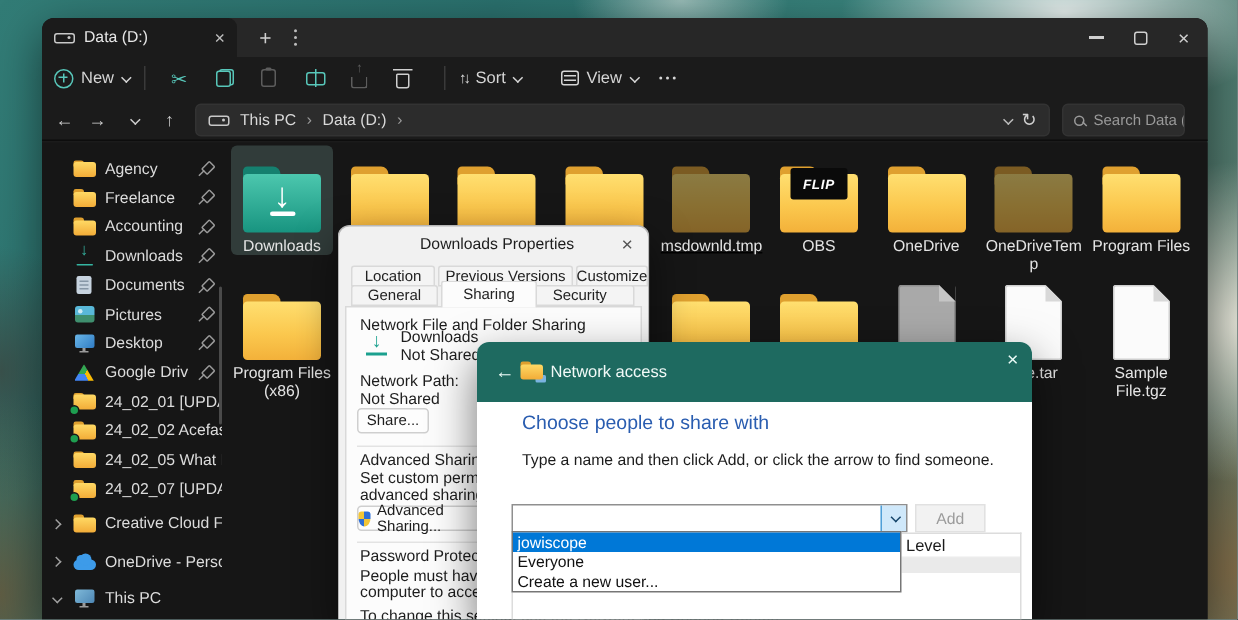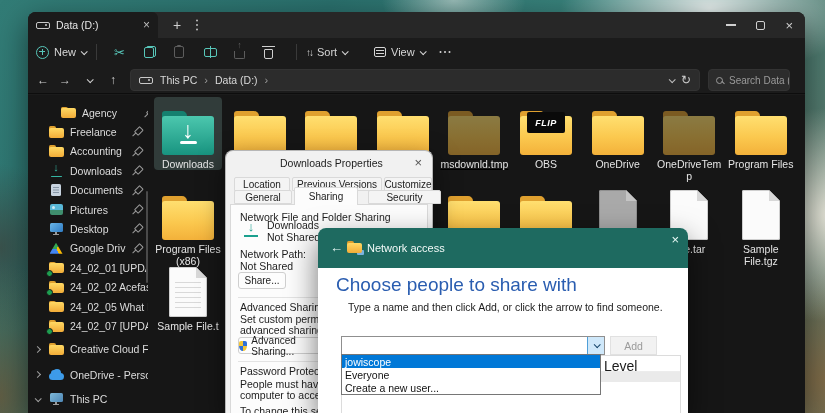--- a/index.html
+++ b/index.html
@@ -164,29 +164,29 @@
 
   
   .netdlg{position:absolute;left:318px;top:228px;width:370px;height:185px;background:#fff;border-radius:8px 8px 0 0;
     box-shadow:0 12px 30px rgba(0,0,0,.55);font-size:10.5px;color:#1c1c1c;}
   .nethdr{position:absolute;left:0;top:0;right:0;height:40px;background:var(--teal-header);border-radius:8px 8px 0 0;}
   .net-back{position:absolute;left:12px;top:12px;color:#eafaf6;font-size:13px;}
   .net-ficon{position:absolute;left:29px;top:13px;}
   .net-badge{position:absolute;right:-2px;bottom:-2px;width:7px;height:5px;background:#7ab3e0;border-radius:1px;}
   .net-title{position:absolute;left:49px;top:14px;color:#f2faf8;font-size:11px;}
   .net-close{position:absolute;right:9px;top:4px;color:#eafaf6;font-size:13px;}
-  .net-heading{position:absolute;left:18px;top:46px;font-size:19px;color:var(--heading-blue);}
+  .net-heading{position:absolute;left:30px;top:46px;font-size:13px;color:var(--heading-blue);}
   .net-sub{position:absolute;left:30px;top:73px;font-size:10.5px;color:#1c1c1c;}
   .net-combo{position:absolute;left:23px;top:108px;width:264px;height:19px;background:#fff;border:1px solid #8f8f8f;}
   .combo-btn{position:absolute;right:0;top:0;bottom:0;width:17px;background:#cfe8fa;border-left:1px solid #4f9fd8;
     display:flex;align-items:center;justify-content:center;color:#17466b;}
   .net-add{position:absolute;left:292px;top:108px;width:47px;height:19px;background:#f2f2f2;border:1px solid #e1e1e1;
     display:flex;align-items:center;justify-content:center;color:#9b9b9b;font-size:10.5px;}
   .net-list{position:absolute;left:23px;top:127px;width:340px;height:58px;background:#fff;border:1px solid #dcdcdc;border-bottom:none;}
-  .list-hdr{position:absolute;left:262px;top:2px;font-size:14px;color:#1b1b1b;}
+  .list-hdr{position:absolute;left:262px;top:2px;font-size:11px;color:#1b1b1b;}
   .list-hline{position:absolute;left:0;right:0;top:15px;height:1px;background:#ececec;}
   .list-grayrow{position:absolute;left:0;right:0;top:16px;height:10px;background:#eaeaea;}
   .net-drop{position:absolute;left:23px;top:126px;width:260px;background:#fff;border:1px solid #767676;z-index:5;}
   .drop-item{height:13px;display:flex;align-items:center;padding-left:3px;font-size:10.5px;color:#111;white-space:nowrap;text-align:right;}
   .drop-item.sel{background:var(--sel-blue);color:#fff;}
 </style>
 </head>
 <body>
 
 <div class="screen">
@@ -274,21 +274,21 @@
         <span class="refresh-ic">↻</span>
       </div>
       <div class="searchbox">
         <span class="ic-search"></span>
         <span>Search Data (D:)</span>
       </div>
     </div>
 
     <div class="winbody">
       <div class="sidebar" id="sidebar">
-          <div class="side-item" style="top: 8px; margin-left: 12px;">
+          <div class="side-item" style="top: 8px;">
             <span class="side-chev"></span>
             <span class="sicon">
               <span class="ic-folder-s"></span>
             </span>
             <span class="side-label">Agency</span>
             <span class="side-pin ic-pin"></span>
           </div>
           <div class="side-item" style="top: 27.4px;">
             <span class="side-chev"></span>
             <span class="sicon">
@@ -495,43 +495,35 @@
             <div class="ticon">
               <div class="tile-doc"></div>
             </div>
             <div class="tlabel">File.tar</div>
           </div>
           <div class="tile" style="left: 578.8px; top: 87px;">
             <div class="ticon">
               <div class="tile-doc"></div>
             </div>
             <div class="tlabel">Sample File.tgz</div>
-          </div>
-          <div class="tile" style="left: 6px; top: 164px;">
-            <div class="ticon">
-              <div class="tile-doc">
-                <span class="doc-lines"></span>
-              </div>
-            </div>
-            <div class="tlabel">Sample File.t</div>
           </div>
         </div>
     </div>
   </div>
 
   <div class="props">
     <span class="dtitle">Downloads Properties</span>
     <span class="dclose">×</span>
     <div id="ptabs">
         <div class="ptab" style="left: 8px; width: 56px; top: 26px;">Location</div>
         <div class="ptab" style="left: 66px; width: 90px; top: 26px;">Previous Versions</div>
         <div class="ptab" style="left: 158px; width: 48px; top: 26px;">Customize</div>
         <div class="ptab" style="left: 8px; width: 58px; top: 39px;">General</div>
         <div class="ptab active" style="left: 68px; width: 64px; top: 36px;">Sharing</div>
-        <div class="ptab" style="left: 142px; width: 73px; top: 39px;">Security</div>
+        <div class="ptab" style="left: 124px; width: 73px; top: 39px;">Security</div>
       </div>
     <div class="ppage"></div>
     <span class="pp" style="left:14px;top:60px;">Network File and Folder Sharing</span>
     <span class="pd-dl" style="left:17px;top:71px;"></span>
     <span class="pp" style="left:41px;top:68px;">Downloads</span>
     <span class="pp" style="left:41px;top:80px;">Not Shared</span>
     <span class="pp" style="left:14px;top:97px;">Network Path:</span>
     <span class="pp" style="left:14px;top:109px;">Not Shared</span>
     <div class="pbtn" style="left:12px;top:121px;width:48px;height:17px;">
       <span>Share...</span>

